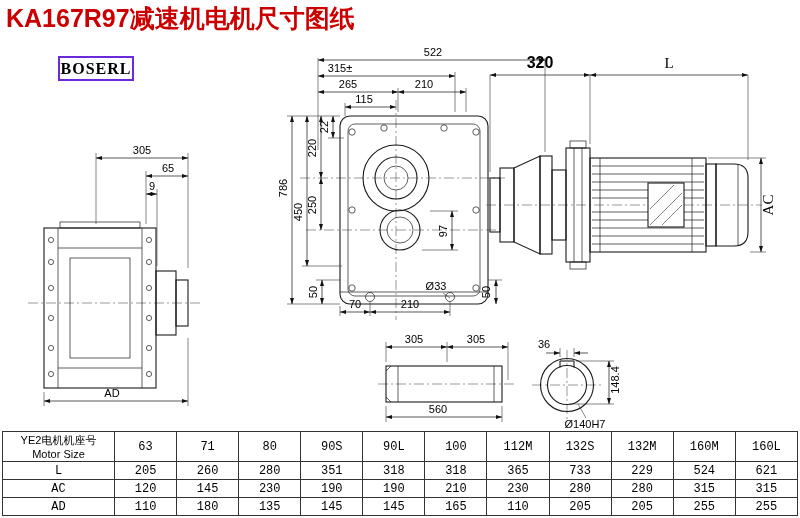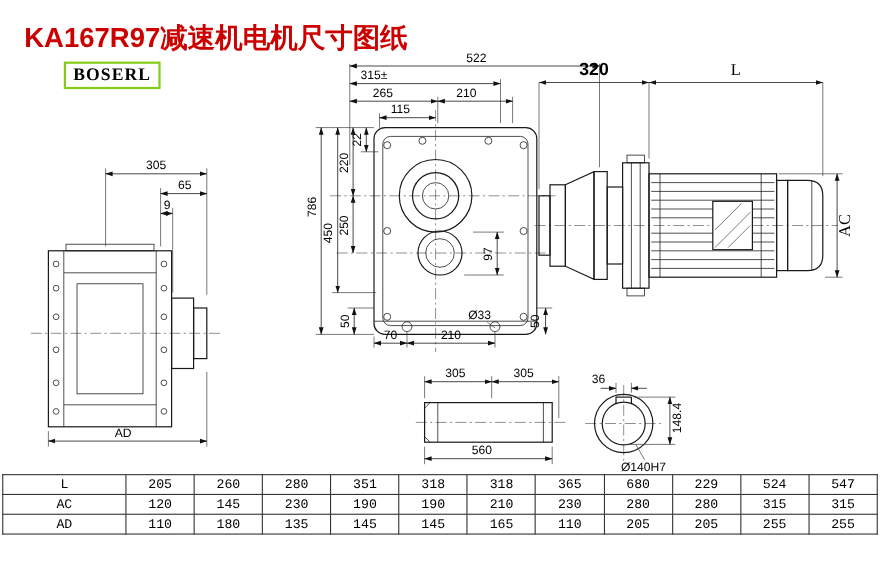--- a/index.html
+++ b/index.html
@@ -2,27 +2,27 @@
 <html><head>
 <meta charset="utf-8">
 <style>
   * { box-sizing: border-box; }
   html,body { margin:0; padding:0; }
   body {
     width:800px; height:518px; position:relative; overflow:hidden;
     background:#ffffff; font-family:"Liberation Sans", sans-serif;
   }
   .title {
-    position:absolute; left:6px; top:2px; margin:16px;
+    position:absolute; left:6px; top:2px; margin:0;
     font-size:25px; font-weight:bold; color:#cc0000;
     font-family:"Liberation Sans", sans-serif; white-space:nowrap;
   }
   .brand-box {
-    position:absolute; left:58px; top:56px; width:88px; height:25px;
-    border:2px solid #84cc16; display:flex; align-items:center; justify-content:center;
+    position:absolute; left:58px; top:56px; width:76px; height:25px;
+    border:2px solid #6d28d9; display:flex; align-items:center; justify-content:center;
     font-family:"Liberation Serif", serif; font-weight:bold; font-size:16px;
     letter-spacing:1px; color:#000; background:#fff;
   }
   svg.drawing { position:absolute; left:0; top:0; }
   .part  { fill:none; stroke:#1a1a1a; stroke-width:1.1; }
   .partw { fill:#ffffff; stroke:#1a1a1a; stroke-width:1.1; }
   .part2 { fill:none; stroke:#1a1a1a; stroke-width:0.7; }
   .dim   { fill:none; stroke:#222; stroke-width:0.75; }
   .ext   { fill:none; stroke:#333; stroke-width:0.6; }
   .cl    { fill:none; stroke:#555; stroke-width:0.6; stroke-dasharray:10 3 2 3; }
@@ -269,33 +269,50 @@
       <col>
       <col>
       <col>
       <col>
       <col>
       <col>
       <col>
       <col>
   </colgroup>
   <tbody>
+    <tr class="head">
+      <td class="hc">
+        <div>YE2电机机座号</div>
+        <div>Motor Size</div>
+      </td>
+      <td>63</td>
+      <td>71</td>
+      <td>80</td>
+      <td>90S</td>
+      <td>90L</td>
+      <td>100</td>
+      <td>112M</td>
+      <td>132S</td>
+      <td>132M</td>
+      <td>160M</td>
+      <td>160L</td>
+    </tr>
     <tr>
       <td>L</td>
       <td>205</td>
       <td>260</td>
       <td>280</td>
       <td>351</td>
       <td>318</td>
       <td>318</td>
       <td>365</td>
-      <td>680</td>
+      <td>733</td>
       <td>229</td>
       <td>524</td>
-      <td>547</td>
+      <td>621</td>
     </tr>
     <tr>
       <td>AC</td>
       <td>120</td>
       <td>145</td>
       <td>230</td>
       <td>190</td>
       <td>190</td>
       <td>210</td>
       <td>230</td>

